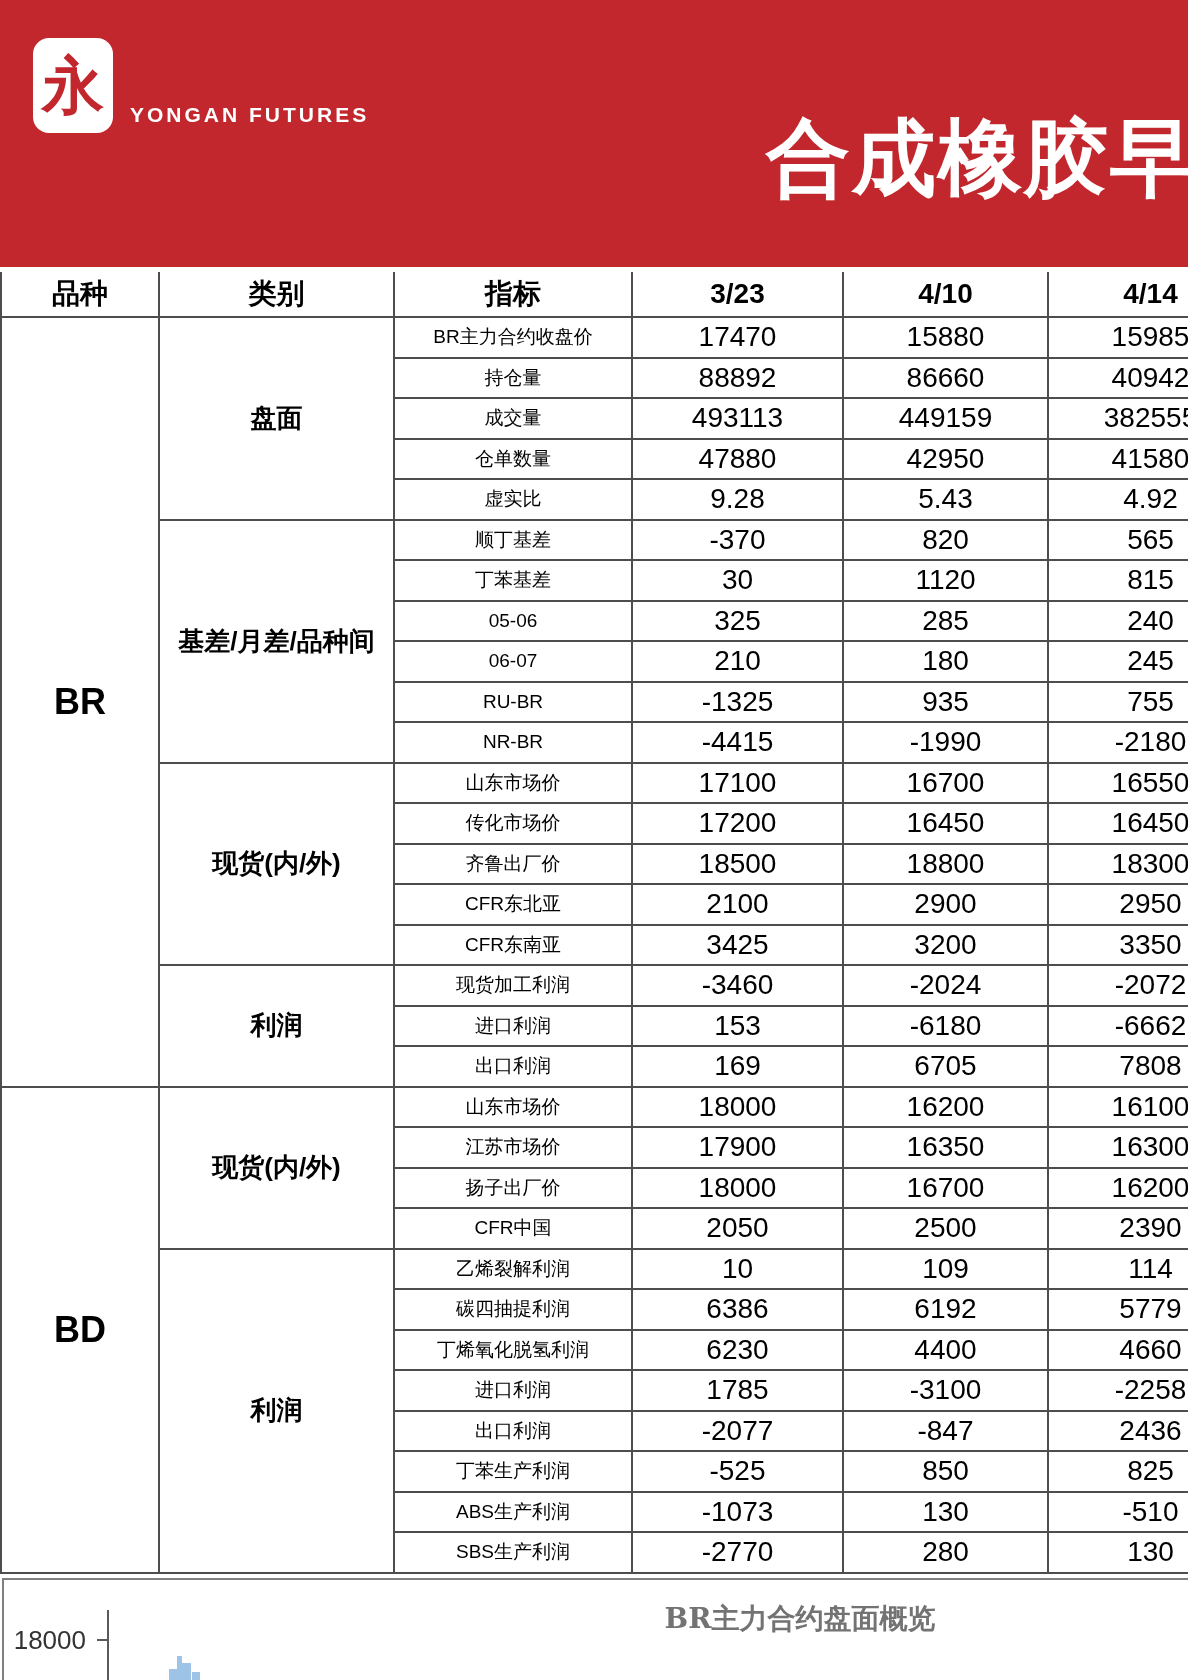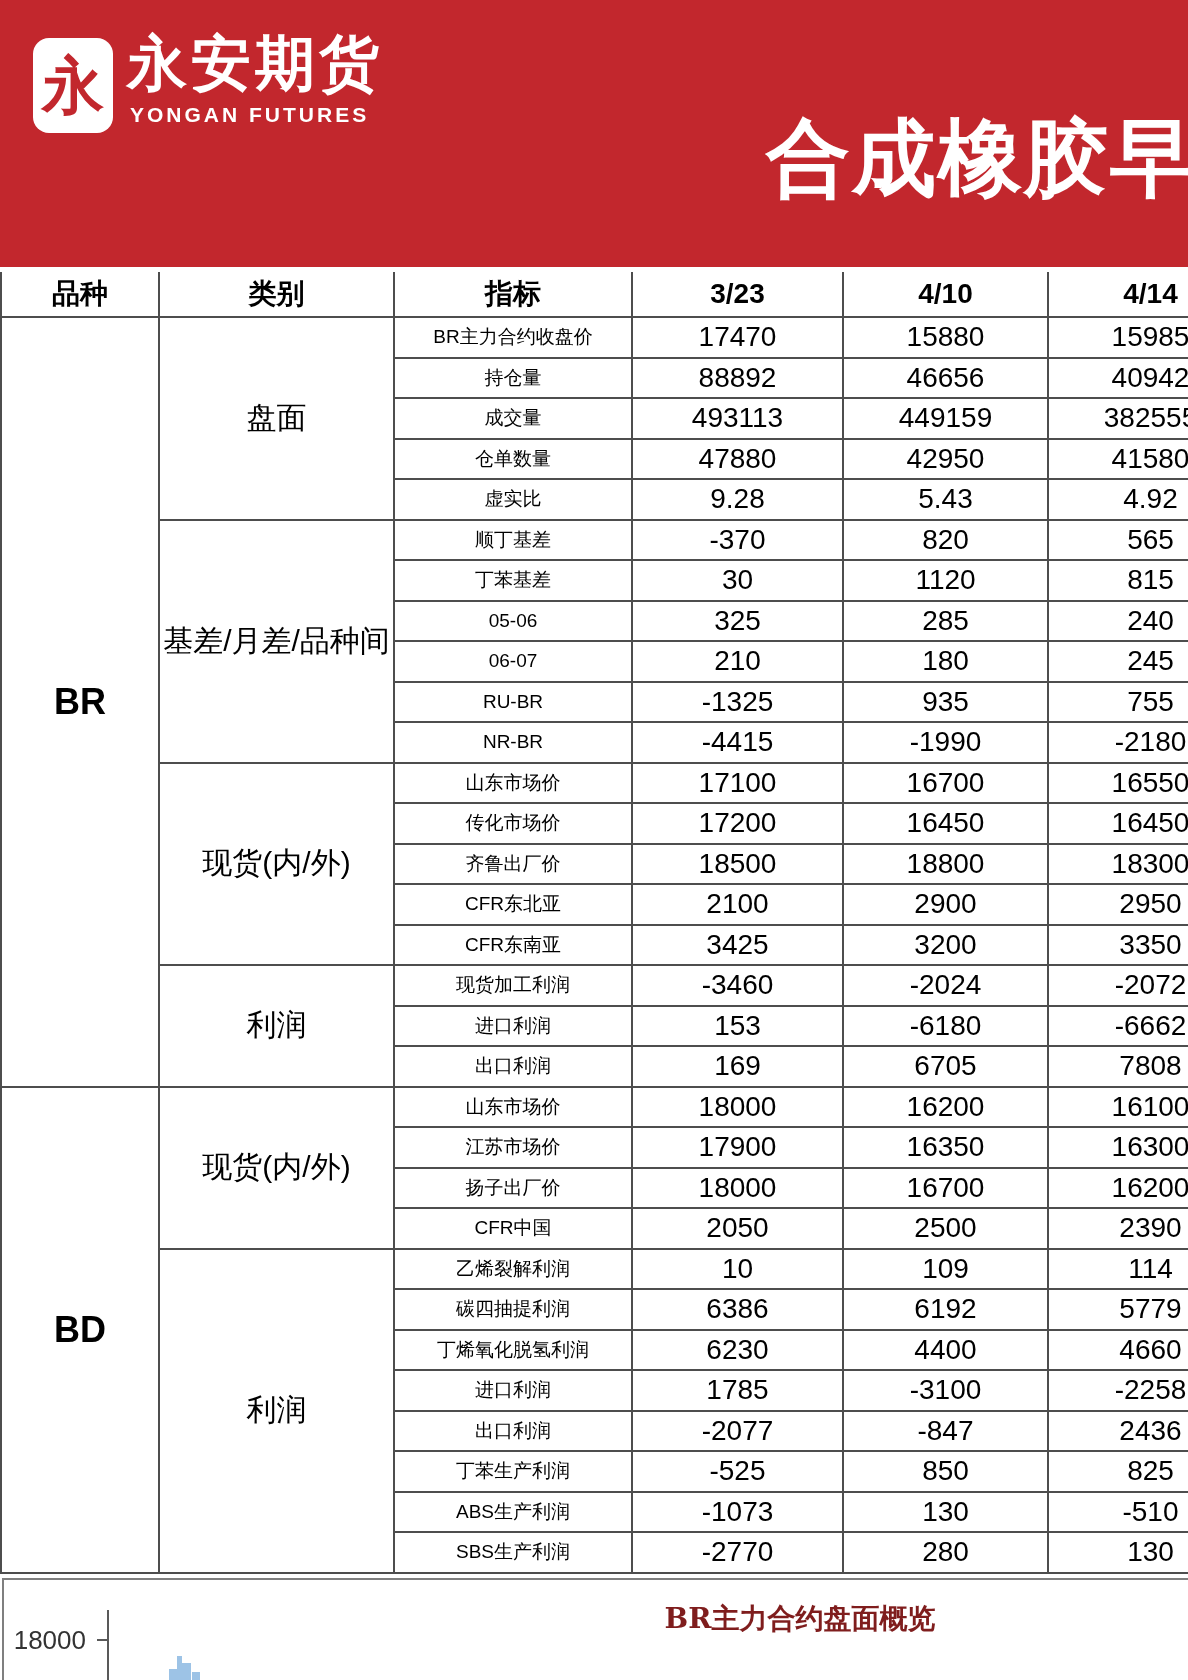--- a/index.html
+++ b/index.html
@@ -20,51 +20,50 @@
   .report-title{position:absolute;left:766px;top:102px;color:#ffffff;font-size:84px;font-weight:bold;
             white-space:nowrap;letter-spacing:2px}
 
   
   table.report{position:absolute;left:0;top:272px;width:1252px;table-layout:fixed;
                border-collapse:collapse;background:#ffffff}
   .report th,.report td{border:2px solid #4d4d4d;text-align:center;vertical-align:middle;
                overflow:hidden;white-space:nowrap}
   .report th{border-top:none;height:45px;font-size:28px;font-weight:bold}
   .report td{height:40.5px;font-size:28px}
-  .report td.category-cell{font-weight:normal;font-size:30px}
+  .report td.category-cell{font-weight:bold;font-size:26px}
   .report td.variety-cell{font-weight:bold;font-size:36px}
   .report td.indicator-cell{font-size:19px}
   .report td.value-cell{font-size:28px}
 
   
   .chart-box{position:absolute;left:2px;top:1578px;width:1400px;height:200px;
              border:2px solid #7f7f7f;background:#ffffff}
   .chart-title{position:absolute;left:650px;top:1600px;width:300px;text-align:center;
              font-family:"DejaVu Serif","Liberation Serif",serif;
-             font-size:28px;font-weight:bold;color:#7f1d1d;white-space:nowrap}
+             font-size:28px;font-weight:bold;color:#737373;white-space:nowrap}
   .y-axis-line{position:absolute;left:107px;top:1610px;width:2px;height:70px;background:#595959}
   .y-axis-tick{position:absolute;left:97px;top:1639px;width:10px;height:2px;background:#595959}
   .y-tick-label{position:absolute;left:0px;top:1626px;width:86px;height:28px;text-align:right;
              font-size:26px;color:#333;line-height:28px}
   .bar{position:absolute;background:#9dc3e6}
   .bar1{left:169px;top:1669px;width:8px;height:11px}
   .bar2{left:177px;top:1656px;width:5px;height:24px}
   .bar3{left:182px;top:1663px;width:9px;height:17px}
   .bar4{left:192px;top:1672px;width:8px;height:8px}
 </style>
 </head>
 <body>
 
 <div class="page">
 
   <div class="banner">
     <div class="logo-box">
       <span class="logo-glyph">永</span>
     </div>
-    <div class="brand-cn">永安期货</div>
     <div class="brand-en">YONGAN FUTURES</div>
     <div class="report-title">合成橡胶早报</div>
   </div>
 
   <table class="report">
     <colgroup>
       <col style="width:158px">
         <col style="width:235px">
         <col style="width:238px">
       <col style="width:211px">
@@ -86,21 +85,21 @@
           <td class="variety-cell" rowspan="19">BR</td>
           <td class="category-cell" rowspan="5">盘面</td>
           <td class="indicator-cell">BR主力合约收盘价</td>
           <td class="value-cell">17470</td>
           <td class="value-cell">15880</td>
           <td class="value-cell">15985</td>
         </tr>
         <tr>
           <td class="indicator-cell">持仓量</td>
           <td class="value-cell">88892</td>
-          <td class="value-cell">46656</td>
+          <td class="value-cell">86660</td>
           <td class="value-cell">40942</td>
         </tr>
         <tr>
           <td class="indicator-cell">成交量</td>
           <td class="value-cell">493113</td>
           <td class="value-cell">449159</td>
           <td class="value-cell">382555</td>
         </tr>
         <tr>
           <td class="indicator-cell">仓单数量</td>

